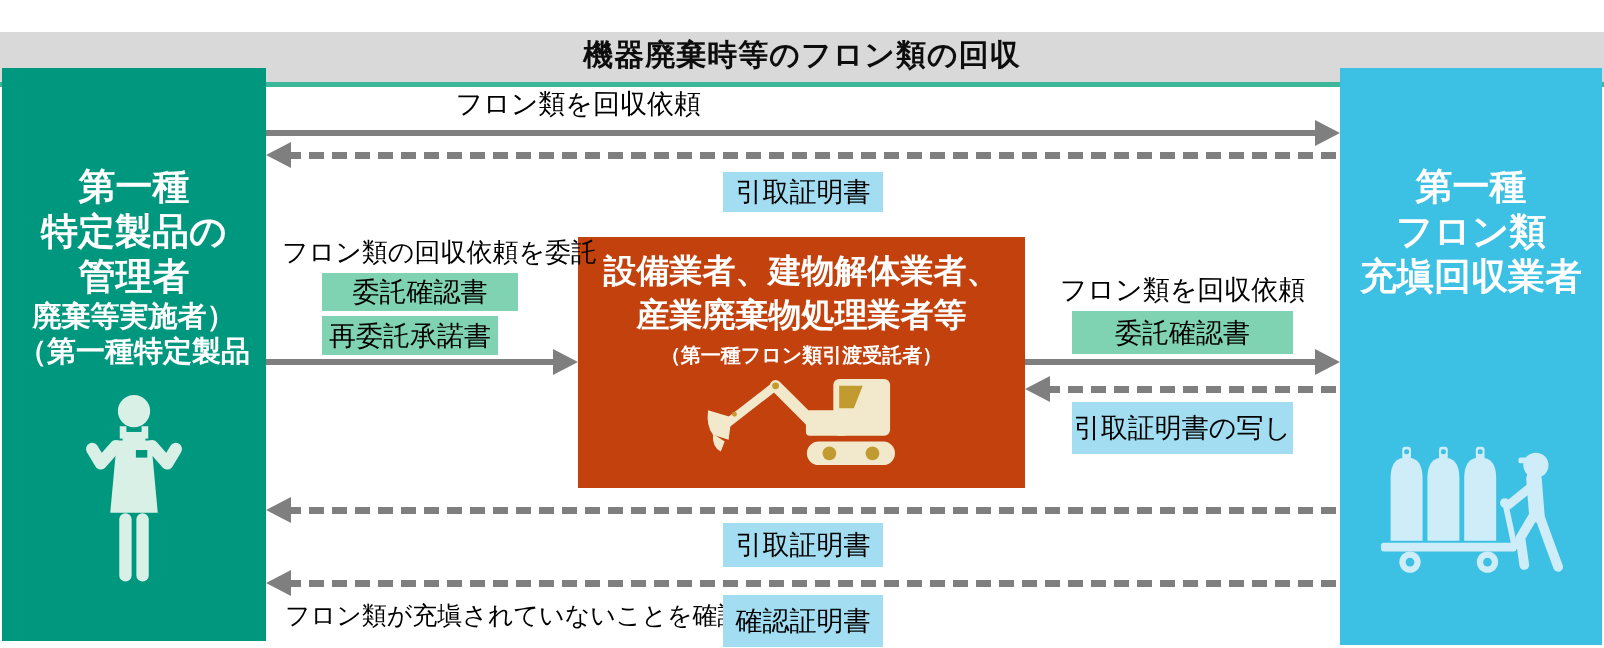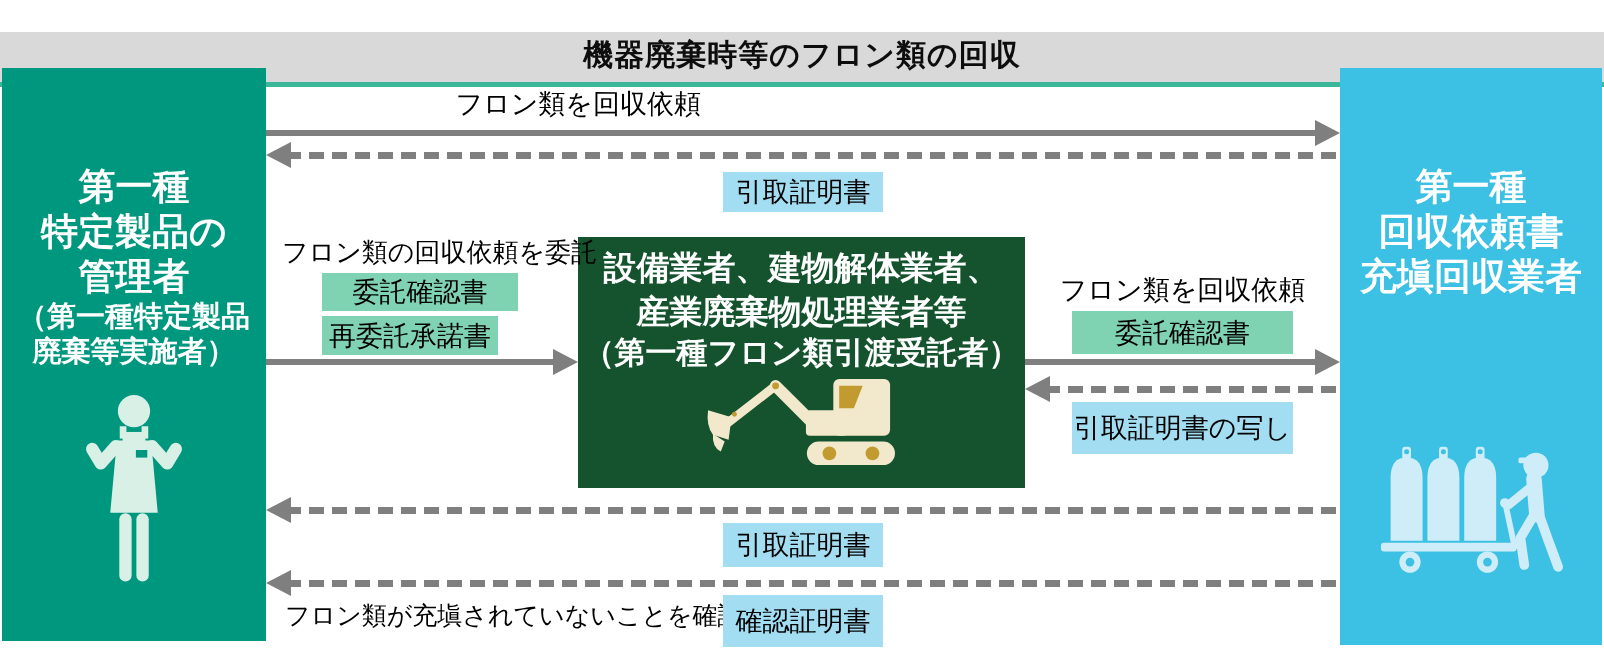--- a/index.html
+++ b/index.html
@@ -17,31 +17,30 @@
   .title-bar .title-text {
     font-size:30px; font-weight:bold; color:#0d0d0d; letter-spacing:1px;
     padding-bottom:4px;
   }
 
   
   .actor-box { position:absolute; display:flex; flex-direction:column; align-items:center; }
   .box-manager   { left:2px;    top:68px;  width:264px; height:573px; background:#00977f; }
   .box-recovery  { left:1340px; top:68px;  width:262px; height:577px; background:#3cc0e3; }
   .box-intermediary {
-    left:578px; top:237px; width:447px; height:251px; background:#14532d;
+    left:578px; top:237px; width:447px; height:251px; background:#c2410c;
     padding-top:12px;
-    font-family:Liberation Mono, monospace;
   }
   .box-manager  { padding-top:96px; }
   .box-recovery { padding-top:96px; }
 
   .box-title-main { font-size:37px; line-height:45px; font-weight:bold; color:#ffffff; text-align:center; white-space:nowrap; }
   .box-title-sub  { font-size:29px; line-height:35px; font-weight:bold; color:#ffffff; text-align:center; white-space:nowrap; }
   .gold-title-main { font-size:33px; line-height:44px; font-weight:bold; color:#ffffff; text-align:center; white-space:nowrap; }
-  .gold-title-sub  { font-size:31px; line-height:36px; font-weight:bold; color:#ffffff; text-align:right; white-space:nowrap; }
+  .gold-title-sub  { font-size:20px; line-height:36px; font-weight:bold; color:#ffffff; text-align:right; white-space:nowrap; }
 
   .icon-wrap-person    { margin-top:24px; }
   .icon-wrap-cart      { margin-top:132px; }
   .icon-wrap-excavator { margin-top:4px; }
 
   
   .arrow { position:absolute; height:26px; }
   .arrow .line-solid {
     position:absolute; top:10px; height:6px; background:#7f7f7f;
   }
@@ -101,22 +100,22 @@
 <div class="canvas">
 
   <div class="title-bar">
     <div class="title-text">機器廃棄時等のフロン類の回収</div>
   </div>
 
   <div class="actor-box box-manager">
     <div class="box-title-main">第一種</div>
     <div class="box-title-main">特定製品の</div>
     <div class="box-title-main">管理者</div>
+    <div class="box-title-sub">廃棄等実施者）</div>
     <div class="box-title-sub">（第一種特定製品</div>
-    <div class="box-title-sub">廃棄等実施者）</div>
     <div class="icon-wrap-person">
       <svg width="110" height="190" viewBox="0 0 110 200">
         <g fill="#d9f0e7">
           <circle cx="55" cy="19" r="17"></circle>
           <rect x="40" y="35" width="7" height="13"></rect>
           <rect x="63" y="35" width="7" height="13"></rect>
           <rect x="43" y="41" width="24" height="14"></rect>
           <path d="M37 50 L73 50 L80 126 L30 126 Z"></path>
           <path d="M36 56 L20 74 L11 59" stroke="#d9f0e7" stroke-width="13" stroke-linecap="round" stroke-linejoin="round" fill="none"></path>
           <path d="M74 56 L90 74 L99 59" stroke="#d9f0e7" stroke-width="13" stroke-linecap="round" stroke-linejoin="round" fill="none"></path>
@@ -147,21 +146,21 @@
           <path d="M4 34 L28 41 L25 64 L9 59 Q2 50 4 34 Z"></path>
           <path d="M9 58 Q8 72 17 76 L21 66 Z"></path>
           <circle cx="31" cy="38" r="2.5" fill="#c19a30"></circle>
         </g>
       </svg>
     </div>
   </div>
 
   <div class="actor-box box-recovery">
     <div class="box-title-main">第一種</div>
-    <div class="box-title-main">回収依頼書</div>
+    <div class="box-title-main">フロン類</div>
     <div class="box-title-main">充塡回収業者</div>
     <div class="icon-wrap-cart">
       <svg width="184" height="146" viewBox="0 0 190 150">
         <g fill="#cfedf8">
           <rect x="24" y="16" width="9" height="13" rx="3"></rect>
           <rect x="62" y="16" width="9" height="13" rx="3"></rect>
           <rect x="100" y="16" width="9" height="13" rx="3"></rect>
           <path d="M12 113 L12 48 Q12 27 28.5 27 Q45 27 45 48 L45 113 Z"></path>
           <path d="M50 113 L50 48 Q50 27 66.5 27 Q83 27 83 48 L83 113 Z"></path>
           <path d="M88 113 L88 48 Q88 27 104.5 27 Q121 27 121 48 L121 113 Z"></path>

